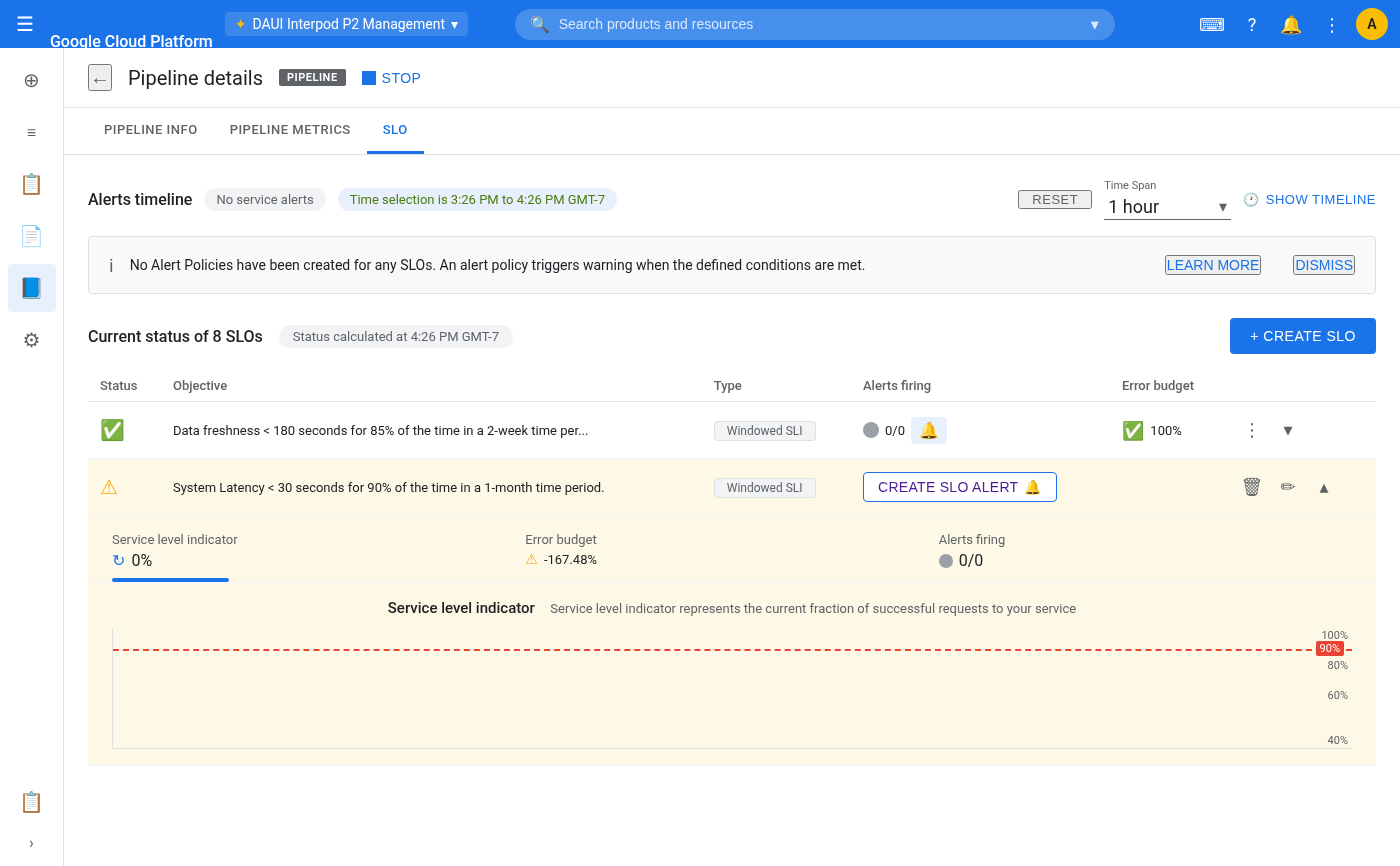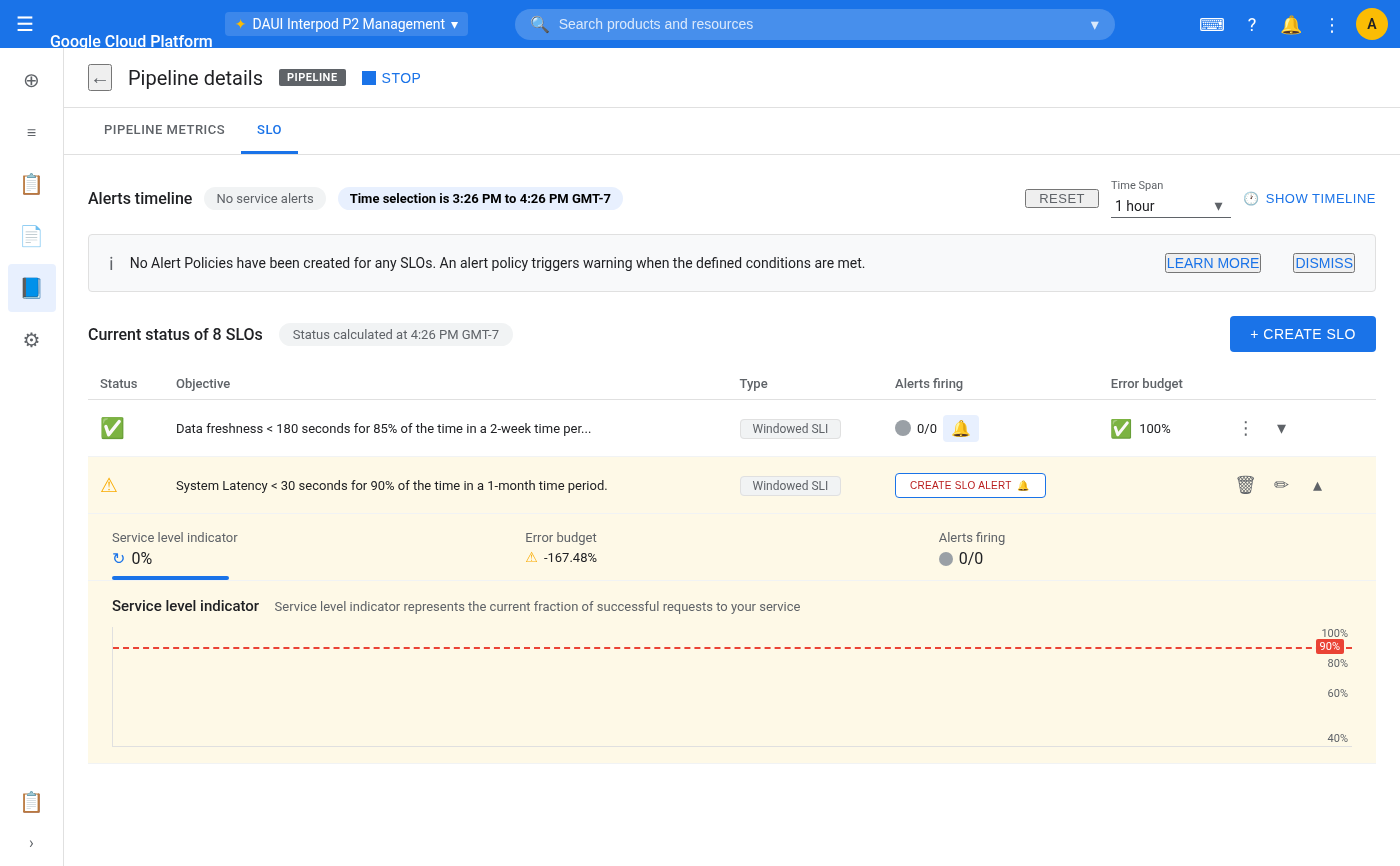--- a/index.html
+++ b/index.html
@@ -139,36 +139,36 @@
     }
     .section-title { font-size: 16px; font-weight: 500; color: #202124; white-space: nowrap; }
     .chip {
       background: #f1f3f4;
       border-radius: 16px;
       padding: 4px 12px;
       font-size: 13px;
       color: #5f6368;
       white-space: nowrap;
     }
-    .chip.blue { background: #e8f0fe; color: #000000; font-weight: bold; }
+    .chip.blue { background: #e8f0fe; color: #4d7c0f; }
     .spacer { flex: 1; }
     .reset-btn { color: #5f6368; font-size: 13px; font-weight: 500; cursor: pointer; letter-spacing: 0.5px; text-transform: uppercase; padding: 0 12px; }
 
     .time-span-container { display: flex; flex-direction: column; align-items: flex-start; }
     .time-span-label { font-size: 11px; color: #5f6368; margin-bottom: 2px; }
     .time-span-select {
       display: flex;
       align-items: center;
       border-bottom: 1px solid #5f6368;
       padding: 2px 4px;
       gap: 60px;
       cursor: pointer;
       min-width: 120px;
     }
-    .time-span-value { font-size: 14px; color: #202124; }
+    .time-span-value { font-size: 18px; color: #202124; }
     .dropdown-arrow { color: #5f6368; font-size: 16px; }
 
     .show-timeline-btn {
       display: flex;
       align-items: center;
       gap: 6px;
       color: #1a73e8;
       font-size: 13px;
       font-weight: 500;
       cursor: pointer;
@@ -289,20 +289,21 @@
       background: #1a73e8;
       border-radius: 2px;
       margin-top: 8px;
       width: 30%;
     }
 
     
     .sli-section {
       padding: 16px 24px;
       background: #fef9e7;
+      text-align: center;
     }
     .sli-title { font-size: 15px; font-weight: 500; color: #202124; display: inline; }
     .sli-desc { font-size: 13px; color: #5f6368; margin-left: 12px; display: inline; }
 
     .chart-area {
       margin-top: 12px;
       position: relative;
       height: 120px;
       border-left: 1px solid #e0e0e0;
       border-bottom: 1px solid #e0e0e0;
@@ -329,25 +330,25 @@
       position: absolute;
       right: 4px;
       font-size: 11px;
       color: #5f6368;
     }
 
     .create-slo-alert-btn {
       display: flex;
       align-items: center;
       gap: 6px;
-      color: #b91c1c;
+      color: #4c1d95;
       border: 1px solid #1a73e8;
       background: white;
       padding: 6px 14px;
-      font-size: 10px;
+      font-size: 14px;
       font-weight: 500;
       cursor: pointer;
       border-radius: 4px;
       letter-spacing: 0.3px;
     }
 
     
     .row-actions { display: flex; align-items: center; gap: 4px; }
     .action-icon-btn { width: 32px; height: 32px; display: flex; align-items: center; justify-content: center; cursor: pointer; color: #5f6368; font-size: 18px; border: none; background: none; border-radius: 50%; }
   </style>
@@ -411,20 +412,21 @@
       <button class="back-btn">←</button>
       <h1 class="page-title">Pipeline details</h1>
       <span class="preview-badge">PIPELINE</span>
       <button class="stop-btn">
         <span class="stop-icon"></span>
         <span>STOP</span>
       </button>
     </div>
 
     <div class="tabs-bar">
+      <div class="tab">PIPELINE INFO</div>
       <div class="tab">PIPELINE METRICS</div>
       <div class="tab active">SLO</div>
     </div>
 
     <div class="content-area">
 
       <div class="alerts-timeline-header">
         <span class="section-title">Alerts timeline</span>
         <span class="chip">No service alerts</span>
         <span class="chip blue">Time selection is 3:26 PM to 4:26 PM GMT-7</span>

